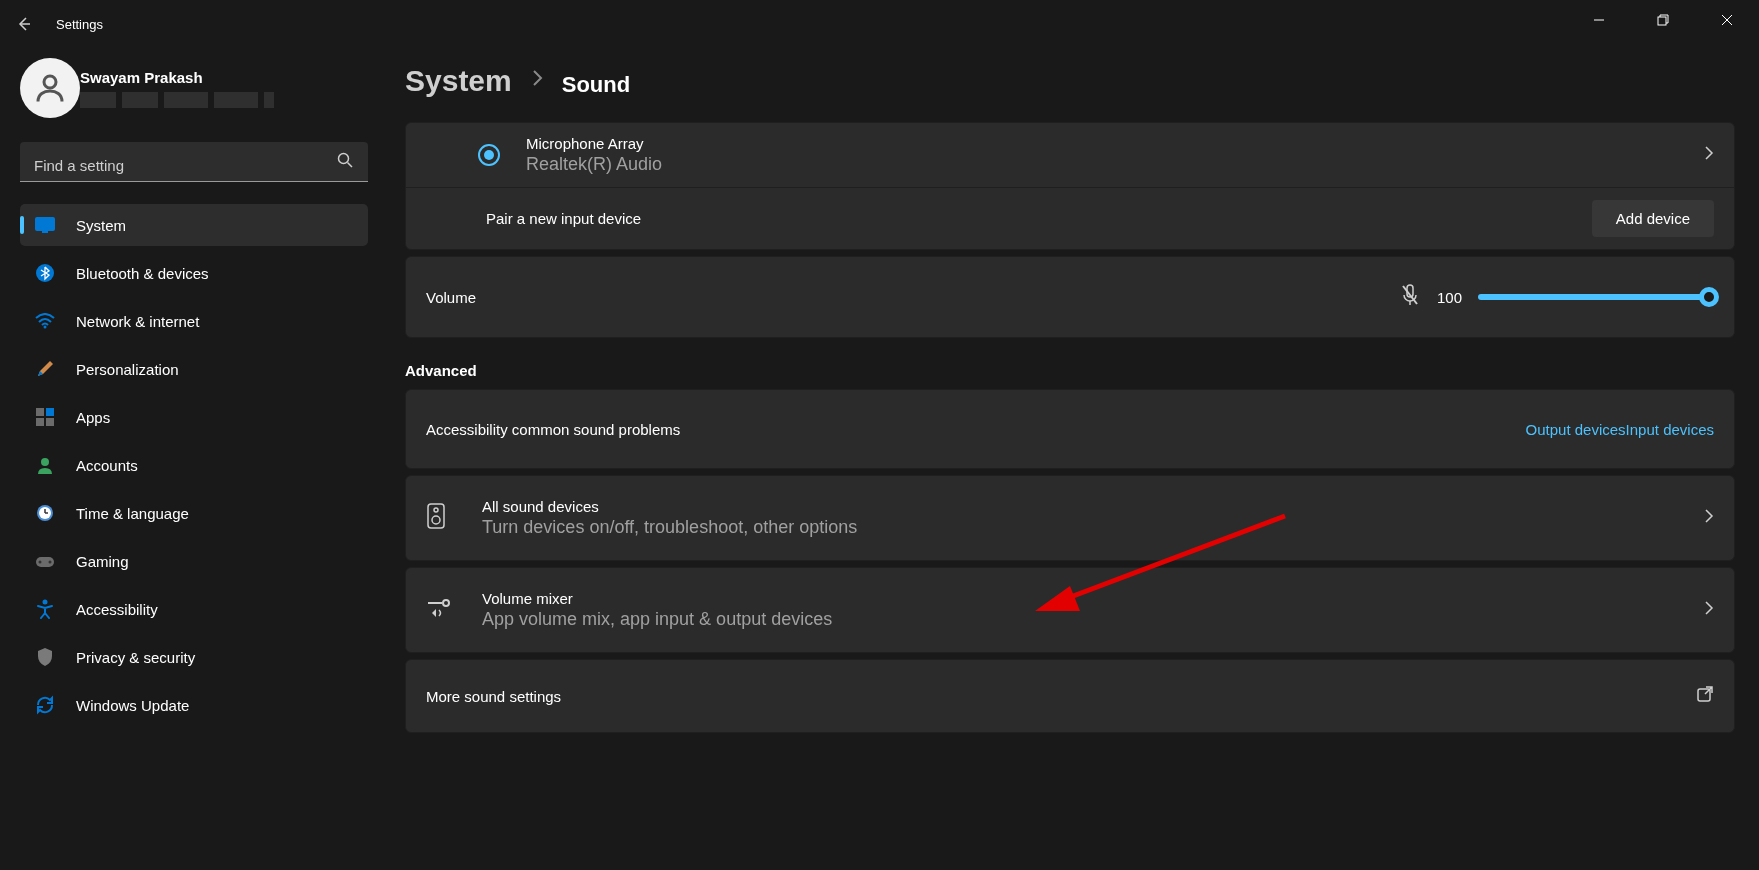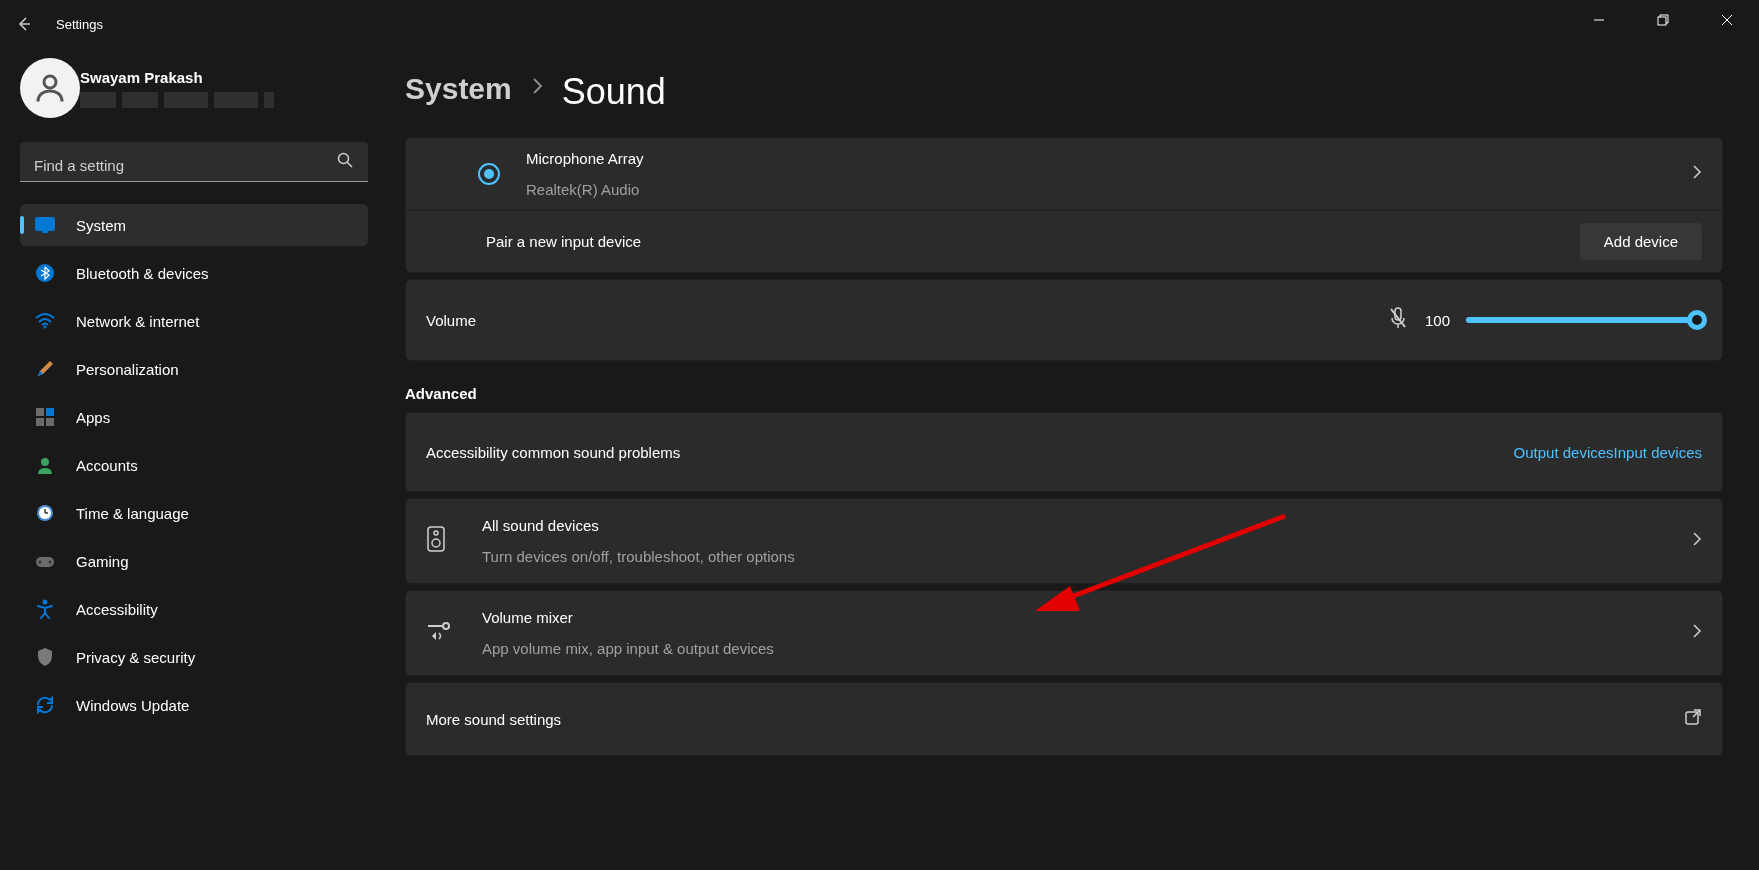--- a/index.html
+++ b/index.html
@@ -161,27 +161,27 @@
   font-size: 30px;
   font-weight: 600;
   color: #cfcfcf;
   cursor: pointer;
 }
 .bc-sep {
   font-size: 22px;
   color: #8a8a8a;
 }
 .bc-current {
-  font-size: 36px;
-  font-weight: 400;
+  font-size: 22px;
+  font-weight: 700;
   color: #ffffff;
   margin-top: 7px;
 }
 
-.content { padding-right: 36px; }
+.content { padding-right: 24px; }
 
 .card {
   background: #2b2b2b;
   border: 1px solid #1f1f1f;
   border-radius: 6px;
   margin-bottom: 6px;
 }
 .row {
   display: flex;
   align-items: center;
@@ -190,21 +190,21 @@
   position: relative;
 }
 .row-icon-holder {
   width: 56px;
   display: flex;
   align-items: center;
   justify-content: flex-start;
 }
 .row-body { flex: 1; }
 .row-title { font-size: 15px; color: #fff; }
-.row-sub { font-size: 15px; color: #a0a0a0; margin-top: 14px; }
+.row-sub { font-size: 18px; color: #a0a0a0; margin-top: 2px; }
 .chevron-right {
   margin-left: auto;
 }
 
 .radio {
   width: 22px;
   height: 22px;
   border: 2px solid #4cc2ff;
   border-radius: 50%;
   display: flex;

